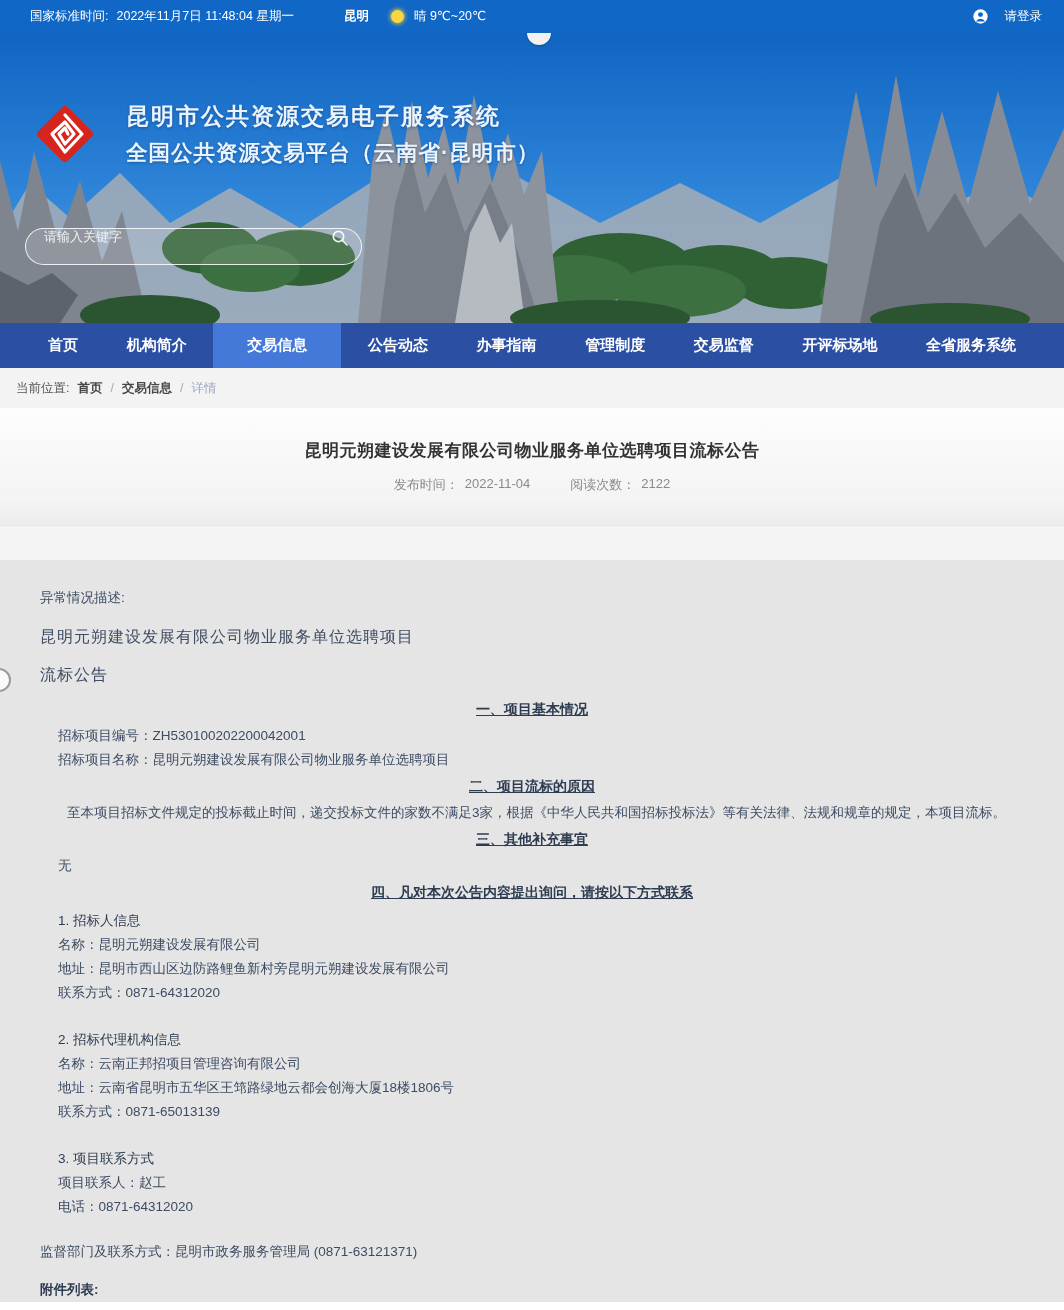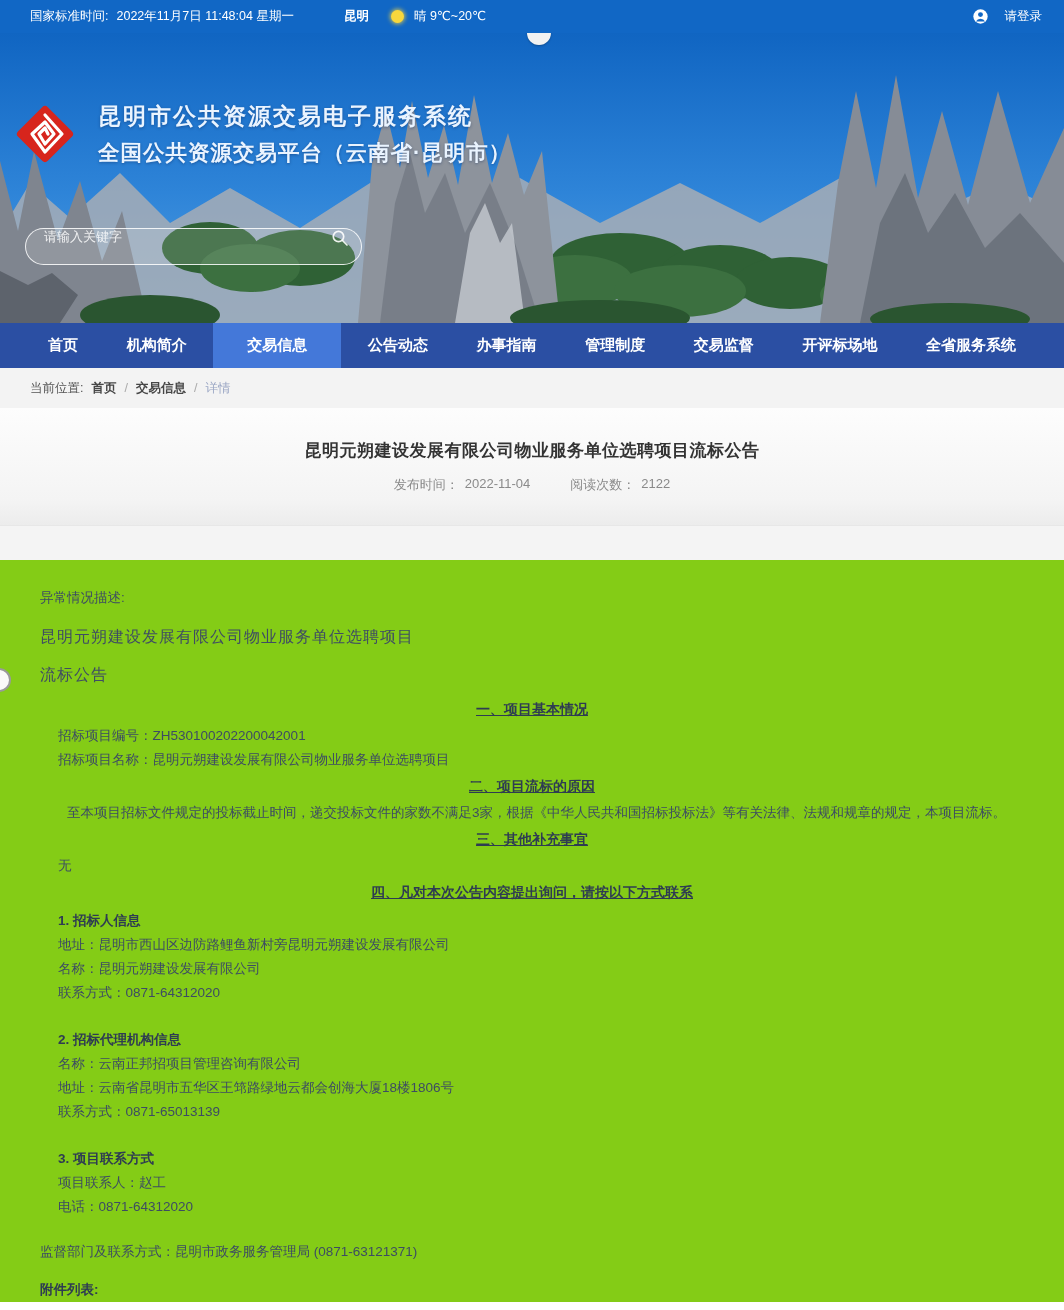--- a/index.html
+++ b/index.html
@@ -14,21 +14,21 @@
   .topbar .city { margin-left:42px; font-weight:bold; }
   .sun-icon { width:13px; height:13px; border-radius:50%; background:#f7d73d;
     box-shadow:0 0 4px 1px rgba(247,215,61,.8); display:inline-block; margin:0 2px 0 14px; }
   .topbar-right { display:flex; align-items:center; gap:16px; cursor:pointer; }
   .user-icon svg { display:block; }
 
   
   .banner { position:relative; height:290px;
     background:linear-gradient(180deg,#1065c2 0%,#2e84d8 55%,#55a0e2 100%); overflow:hidden; }
   .banner svg.scene { position:absolute; left:0; bottom:0; }
-  .brand { position:absolute; left:12px; top:68px; display:flex; align-items:center; gap:20px; }
+  .brand { position:absolute; left:32px; top:68px; display:flex; align-items:center; gap:28px; }
   .logo { width:66px; height:66px; position:relative; }
   .brand-text { color:#eaf4ff; text-shadow:0 1px 3px rgba(10,40,90,.45); }
   .brand-line1 { font-size:23px; font-weight:bold; letter-spacing:2px; }
   .brand-line2 { font-size:21.5px; font-weight:bold; letter-spacing:1px; margin-top:6px; }
   .search-box { position:absolute; left:25px; top:195px; width:337px; height:37px;
     border:1px solid rgba(255,255,255,.85); border-radius:19px;
     background:rgba(255,255,255,.14); display:flex; align-items:flex-start; padding:0 12px 0 18px; }
   .search-box input { flex:1; border:none; outline:none; background:transparent;
     color:#fff; font-size:13px; font-family:inherit; }
   .search-box input::placeholder { color:rgba(255,255,255,.85); }
@@ -37,45 +37,45 @@
 
   
   .mainnav { height:45px; background:#2b4fa3; display:flex; align-items:stretch;
     justify-content:space-between; padding:0 26px; }
   .nav-item { display:flex; align-items:center; padding:0 22px; color:#fff;
     font-size:15px; font-weight:bold; cursor:pointer; white-space:nowrap; }
   .nav-item.active { background:#4478d9; padding:0 34px; }
 
   
   .breadcrumb { height:40px; background:#f3f3f3; display:flex; align-items:center;
-    padding-left:30px; font-size:12.5px; color:#555; gap:8px; }
+    padding-left:16px; font-size:12.5px; color:#555; gap:8px; }
   .crumb { color:#474747; font-weight:bold; cursor:pointer; }
   .crumb.current { color:#9aa6c4; font-weight:normal; cursor:default; }
   .crumb-sep { color:#aaa; }
 
   
   .title-card { height:118px; background:linear-gradient(180deg,#fdfdfd 0%,#f4f4f4 78%,#ececec 100%);
     display:flex; flex-direction:column; align-items:center; justify-content:center; gap:14px;
     border-bottom:1px solid #e7e7e7; }
   .article-title { font-size:17px; font-weight:bold; color:#333; letter-spacing:.5px; }
   .article-meta { font-size:13px; color:#8a8a8a; display:flex; gap:6px; }
   .meta-gap { width:28px; }
   .card-gap { height:34px; background:#f4f4f4; }
 
   
-  .content-card { background:#84cc16; padding:26px 40px 0 40px; color:#3d4c63;
+  .content-card { background:#e5e5e5; padding:26px 40px 0 40px; color:#3d4c63;
     font-size:13.5px; line-height:1.78; }
   .b-label { margin-bottom:8px; }
   .b-bold-label { font-weight:bold; color:#2e3c52; margin-top:14px; }
   .b-center-title { text-align:left; font-size:16px; color:#3f4d63;
     letter-spacing:1px; padding:5px 0; }
   .b-center-heading { text-align:center; font-weight:bold; font-size:14px;
     color:#2e3c52; padding:2px 0;text-decoration:underline; }
   .b-line { padding-left:18px; }
-  .b-bold-line { padding-left:18px; font-weight:bold; color:#2e3c52; margin-top:2px; }
+  .b-bold-line { padding-left:18px; font-weight:normal; color:#2e3c52; margin-top:2px; }
   .b-paragraph { text-indent:2em; }
   .b-spacer { height:21px; }
 
   
   .side-handle { position:absolute; left:-13px; top:668px; width:24px; height:24px;
     border-radius:50%; background:#fafafa; border:2px solid #9a9a9a; cursor:pointer; }
 </style>
 </head>
 <body>
 
@@ -197,22 +197,22 @@
       <div class="b-center-title">流标公告</div>
       <div class="b-center-heading">一、项目基本情况</div>
       <div class="b-line">招标项目编号：ZH530100202200042001</div>
       <div class="b-line">招标项目名称：昆明元朔建设发展有限公司物业服务单位选聘项目</div>
       <div class="b-center-heading">二、项目流标的原因</div>
       <div class="b-paragraph">至本项目招标文件规定的投标截止时间，递交投标文件的家数不满足3家，根据《中华人民共和国招标投标法》等有关法律、法规和规章的规定，本项目流标。</div>
       <div class="b-center-heading">三、其他补充事宜</div>
       <div class="b-line">无</div>
       <div class="b-center-heading">四、凡对本次公告内容提出询问，请按以下方式联系</div>
       <div class="b-bold-line">1. 招标人信息</div>
+      <div class="b-line">名称：昆明元朔建设发展有限公司</div>
       <div class="b-line">地址：昆明市西山区边防路鲤鱼新村旁昆明元朔建设发展有限公司</div>
-      <div class="b-line">名称：昆明元朔建设发展有限公司</div>
       <div class="b-line">联系方式：0871-64312020</div>
       <div class="b-spacer"></div>
       <div class="b-bold-line">2. 招标代理机构信息</div>
       <div class="b-line">名称：云南正邦招项目管理咨询有限公司</div>
       <div class="b-line">地址：云南省昆明市五华区王筇路绿地云都会创海大厦18楼1806号</div>
       <div class="b-line">联系方式：0871-65013139</div>
       <div class="b-spacer"></div>
       <div class="b-bold-line">3. 项目联系方式</div>
       <div class="b-line">项目联系人：赵工</div>
       <div class="b-line">电话：0871-64312020</div>

